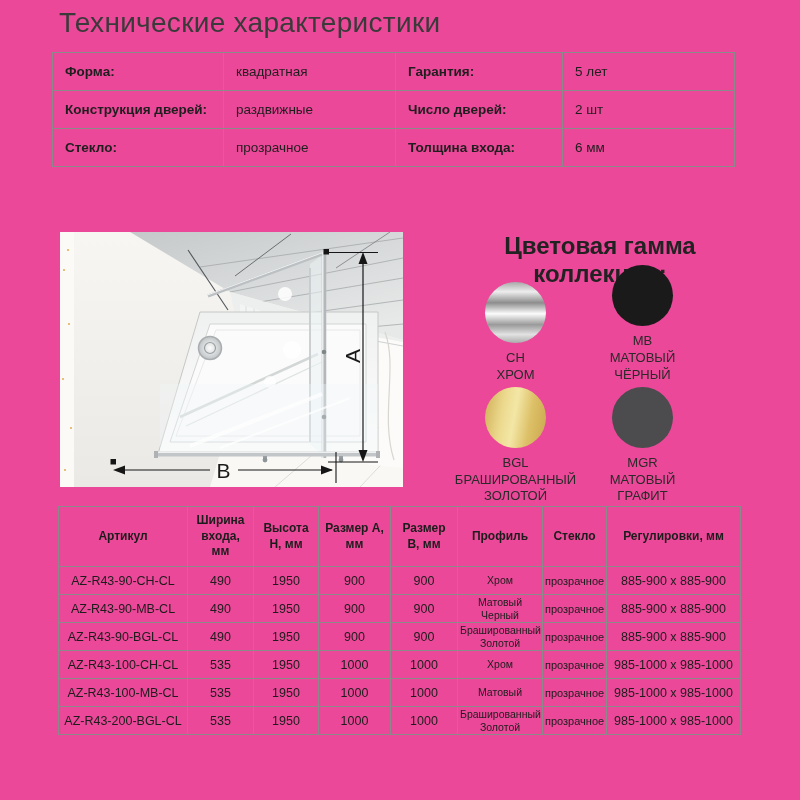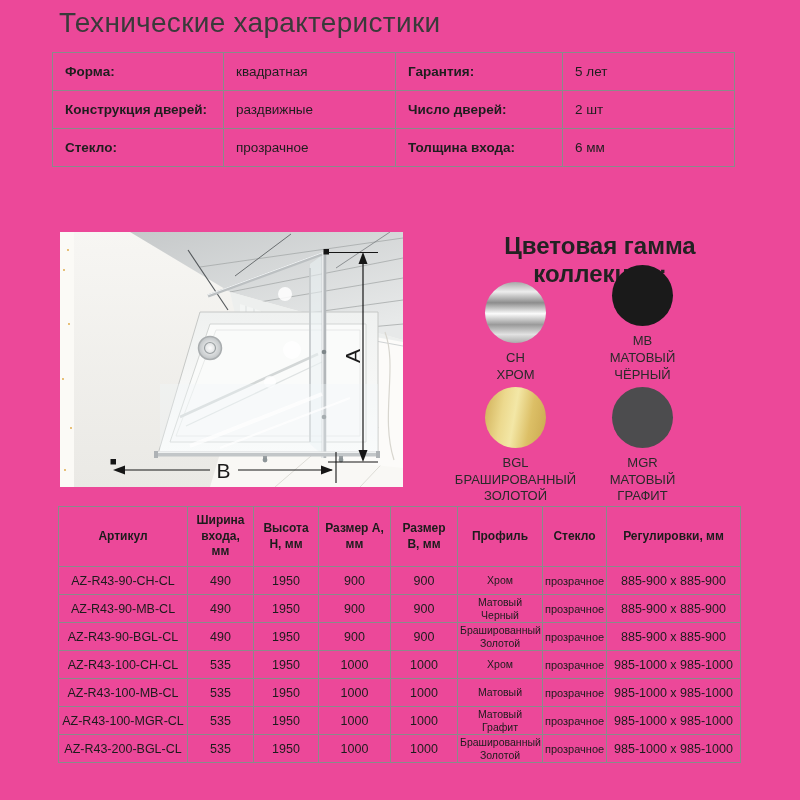--- a/index.html
+++ b/index.html
@@ -308,30 +308,20 @@
           <td class="c0">AZ-R43-100-MB-CL</td>
           <td class="c1">535</td>
           <td class="c2">1950</td>
           <td class="c3">1000</td>
           <td class="c4">1000</td>
           <td class="c5">Матовый</td>
           <td class="c6">прозрачное</td>
           <td class="c7">985-1000 x 985-1000</td>
         </tr>
         <tr>
-          <td class="c0">AZ-R43-100-MGR-CL</td>
-          <td class="c1">535</td>
-          <td class="c2">1950</td>
-          <td class="c3">1000</td>
-          <td class="c4">1000</td>
-          <td class="c5">Матовый Графит</td>
-          <td class="c6">прозрачное</td>
-          <td class="c7">985-1000 x 985-1000</td>
-        </tr>
-        <tr>
           <td class="c0">AZ-R43-200-BGL-CL</td>
           <td class="c1">535</td>
           <td class="c2">1950</td>
           <td class="c3">1000</td>
           <td class="c4">1000</td>
           <td class="c5">Брашированный
 Золотой</td>
           <td class="c6">прозрачное</td>
           <td class="c7">985-1000 x 985-1000</td>
         </tr>

